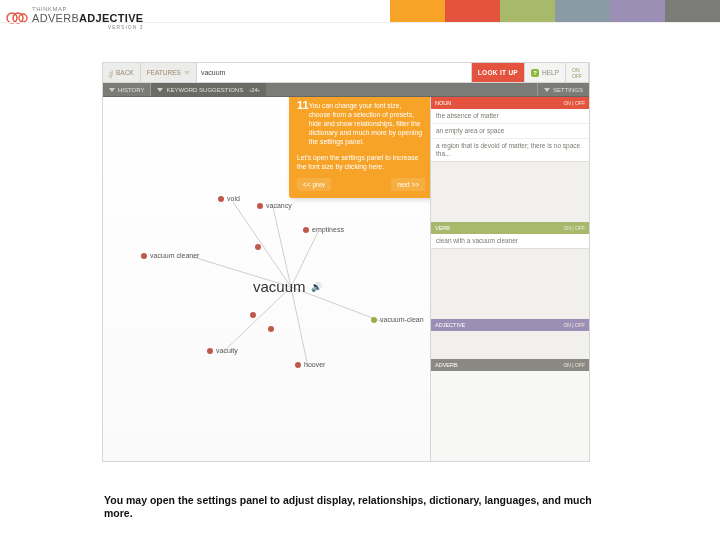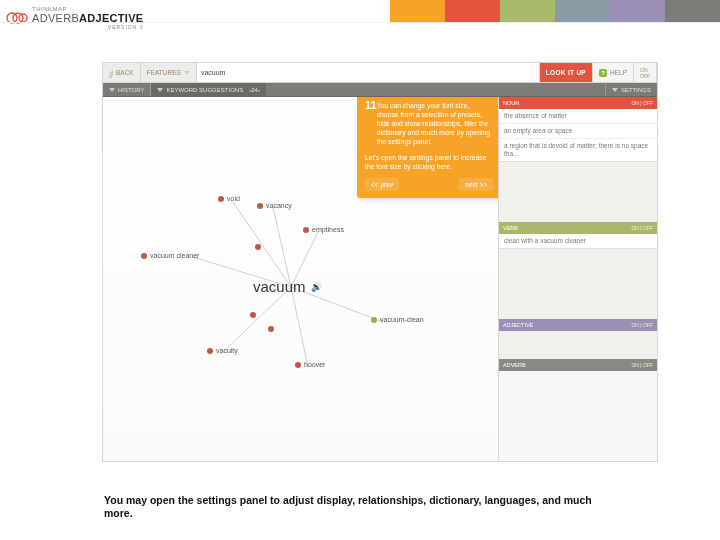--- a/index.html
+++ b/index.html
@@ -11,21 +11,21 @@
   .colorstrip span { flex:1; height:100%; }
   .logo { position:absolute; top:6px; left:6px; display:flex; align-items:center; gap:4px;}
   .logo-rings { width:22px; height:14px; display:inline-block; }
   .logo-rings svg { display:block; }
   .logo-text { font-size:11px; letter-spacing:0.3px; font-weight:400; color:#555;}
   .logo-text b { font-weight:700; color:#222;}
   .logo-sub { font-size:5px; color:#888; letter-spacing:1px; margin-left:1px;}
   .header-sep{ position:absolute; top:22px; left:0; right:0; height:1px; background:#eee;}
 
   
-  .app { position:absolute; top:62px; left:102px; width:556px; height:400px; border:1px solid #d6d6d6; background:#fca5a5; }
+  .app { position:absolute; top:62px; left:102px; width:488px; height:400px; border:1px solid #d6d6d6; background:#fca5a5; }
 
   
   .nav { height:20px; background:#f4f4f3; border-bottom:1px solid #d6d6d6; display:flex; align-items:stretch; font-size:6.5px; color:#888;}
   .nav .btn { display:flex; align-items:center; padding:0 6px; border-right:1px solid #d6d6d6; gap:3px; }
   .nav .back, .nav .features { background:#ececea; color:#9c8668; }
   .nav .search { flex:1; background:#fff; border-right:1px solid #d6d6d6; display:flex; align-items:center; }
   .nav .search input { border:none; outline:none; width:100%; font-size:7px; padding:0 4px; color:#444;}
   .nav .lookup { background:#e4533d; color:#fff; font-weight:bold; letter-spacing:0.3px;}
   .nav .help { background:#f4f4f3; }
   .nav .help .q { display:inline-flex; align-items:center; justify-content:center; width:8px; height:8px; background:#8cb93a; color:#fff; border-radius:2px; font-size:6px; font-weight:bold;}

